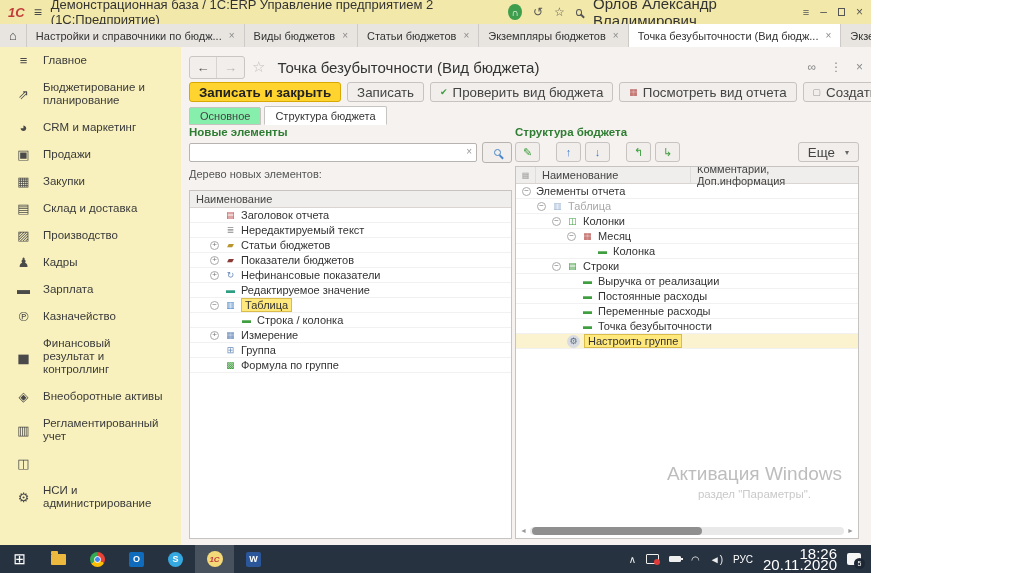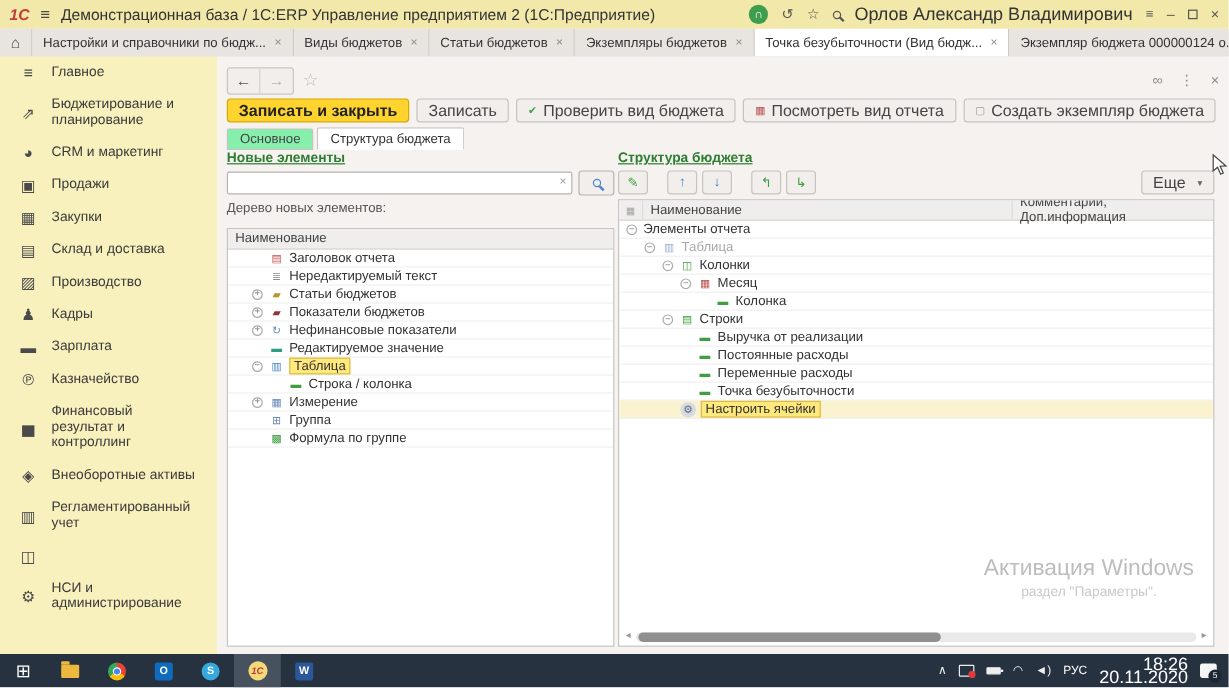--- a/index.html
+++ b/index.html
@@ -1,17 +1,17 @@
 <!DOCTYPE html>
 <html><head>
 <meta charset="utf-8">
 <style>
   * { box-sizing: border-box; margin: 0; padding: 0; }
   body { font-family: "Liberation Sans", sans-serif; }
-  .screen { position: relative; width: 1024px; height: 573px; background:#fff; overflow:hidden; font-size:11px; color:#333; }
+  .screen { position: relative; width: 871px; height: 573px; background:#fff; overflow:hidden; font-size:11px; color:#333; }
 
   
   .titlebar { position:absolute; top:0; left:0; right:0; height:24px; background:#f2e8a9; display:flex; align-items:center; padding:0 8px; gap:9px; }
   .logo1c { color:#c23b3b; font-weight:bold; font-style:italic; font-size:13px; }
   .burger { font-size:14px; color:#4a4a4a; }
   .app-title { font-size:13px; color:#333; }
   .tb-right { margin-left:auto; display:flex; align-items:center; gap:11px; }
   .bell { width:16px; height:16px; border-radius:50%; background:#3f9e4d; color:#fff; display:flex; align-items:center; justify-content:center; font-size:10px; font-weight:bold; }
   .tb-ic { color:#555; font-size:12px; }
   .user-name { font-size:15px; color:#333; }
@@ -53,21 +53,21 @@
   .spacer { flex:1; }
 
   .form-tabs { position:absolute; top:59px; left:8px; display:flex; align-items:flex-end; }
   .ftab { height:18px; padding:0 10px; display:flex; align-items:center; border:1px solid #c6c3c0; background:#86efac; margin-right:3px; border-radius:2px 2px 0 0; color:#444; }
   .ftab.active { background:#fff; height:19px; border-bottom-color:#fff; color:#333; }
 
   
   .panel { position:absolute; top:79px; bottom:6px; }
   .left-panel { left:8px; width:323px; }
   .right-panel { left:334px; right:12px; }
-  .panel-title { color:#2e7d32; font-weight:bold; font-size:11.5px;text-decoration:underline; }
+  .panel-title { color:#2e7d32; font-weight:bold; font-size:11.5px; }
 
   .search-row { display:flex; gap:5px; margin-top:4px; align-items:center; }
   .search-wrap { flex:1; position:relative; }
   .search-input { width:100%; height:19px; border:1px solid #b6b3b0; border-radius:2px; padding:0 16px 0 5px; font:inherit; background:#fff; }
   .clear-x { position:absolute; right:5px; top:3px; color:#999; font-size:10px; }
   .search-btn { width:30px; height:21px; border:1px solid #b6b3b0; border-radius:3px; background:#f1eeeb; display:flex; align-items:center; justify-content:center; }
   .tree-label { margin-top:5px; color:#555; }
 
   .tree-box { position:absolute; top:64px; left:0; right:0; bottom:0; border:1px solid #c6c3c0; background:#fff; overflow:hidden; }
   .tree-box.rp { top:40px; }
@@ -245,20 +245,21 @@
   </div>
 
   <div class="main">
 
     <div class="form-header">
       <div class="navbtns">
         <span class="navbtn back">←</span>
         <span class="navbtn fwd">→</span>
       </div>
       <span class="star">☆</span>
+      <span class="form-title">Точка безубыточности (Вид бюджета)</span>
       <div class="hdr-right">
         <span>∞</span>
         <span>⋮</span>
         <span>×</span>
       </div>
     </div>
 
     <div class="form-toolbar">
       <button class="btn primary">Записать и закрыть</button>
       <button class="btn">Записать</button>
@@ -430,21 +431,21 @@
           </div>
         <div class="trow r3">
             <span class="exp none"></span>
             <span class="ti c-green">▬</span>
             <span>Точка безубыточности</span>
           </div>
         <div class="trow r3 sel">
             <span class="gearwrap">
               <span>⚙</span>
             </span>
-            <span class="hl">Настроить ячейки</span>
+            <span class="hl">Настроить группе</span>
           </div>
 
         <div class="watermark">
           <div class="wm-title">Активация Windows</div>
           <div class="wm-line">раздел "Параметры".</div>
         </div>
 
         <div class="hscroll">
           <span class="harrow">◄</span>
           <span class="htrack">

